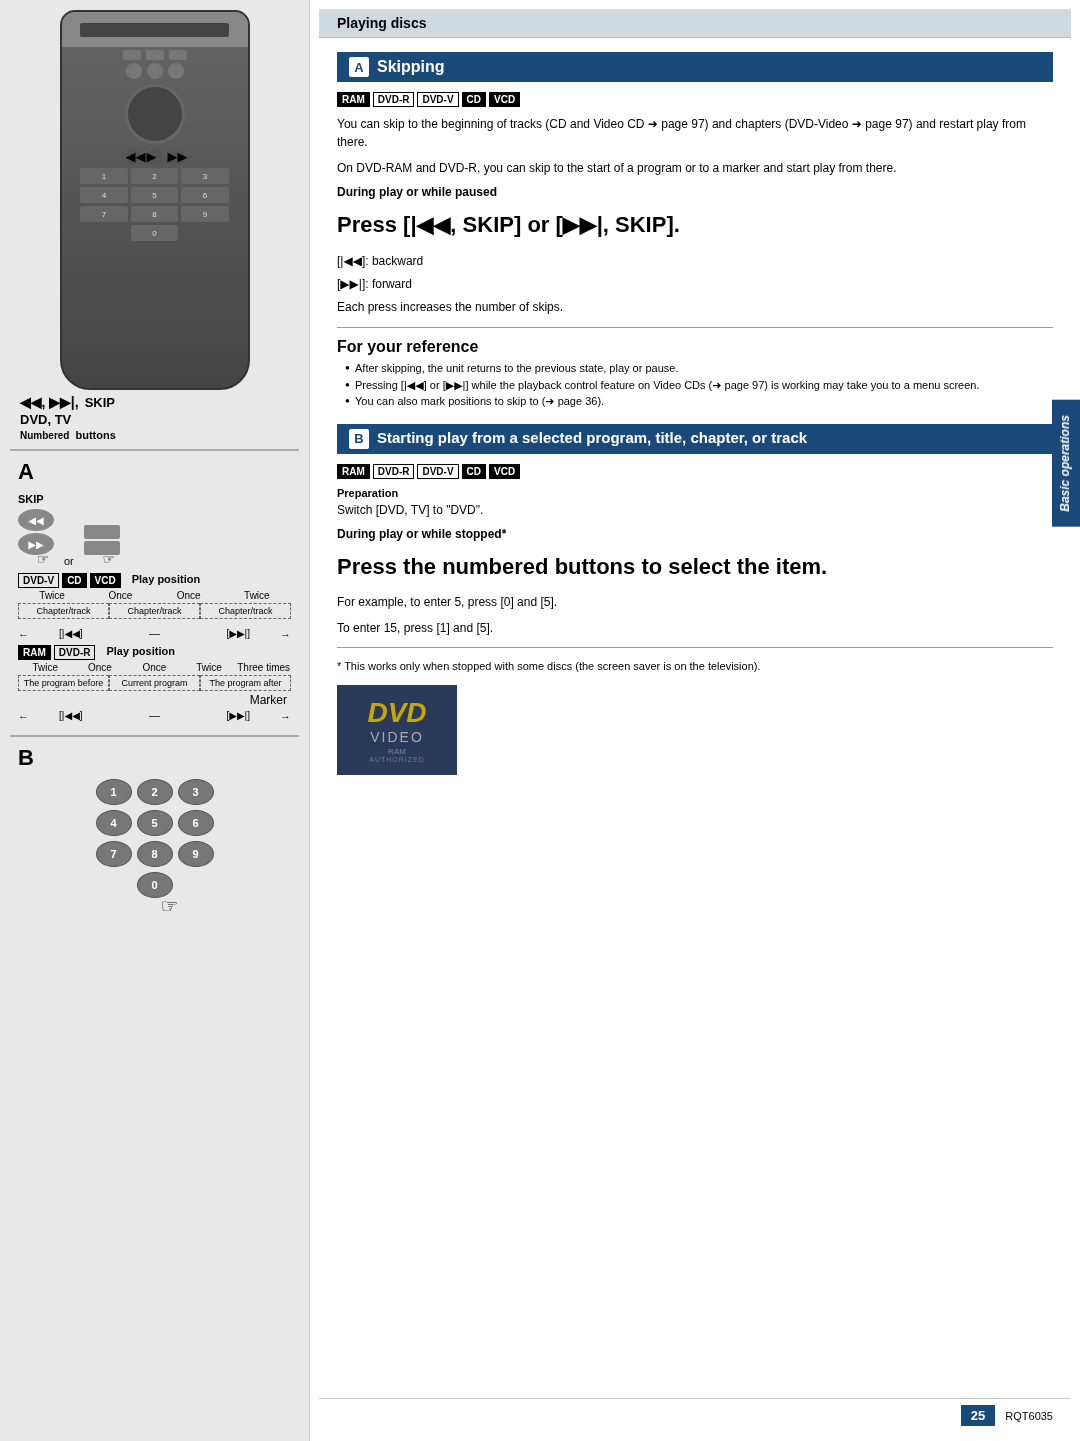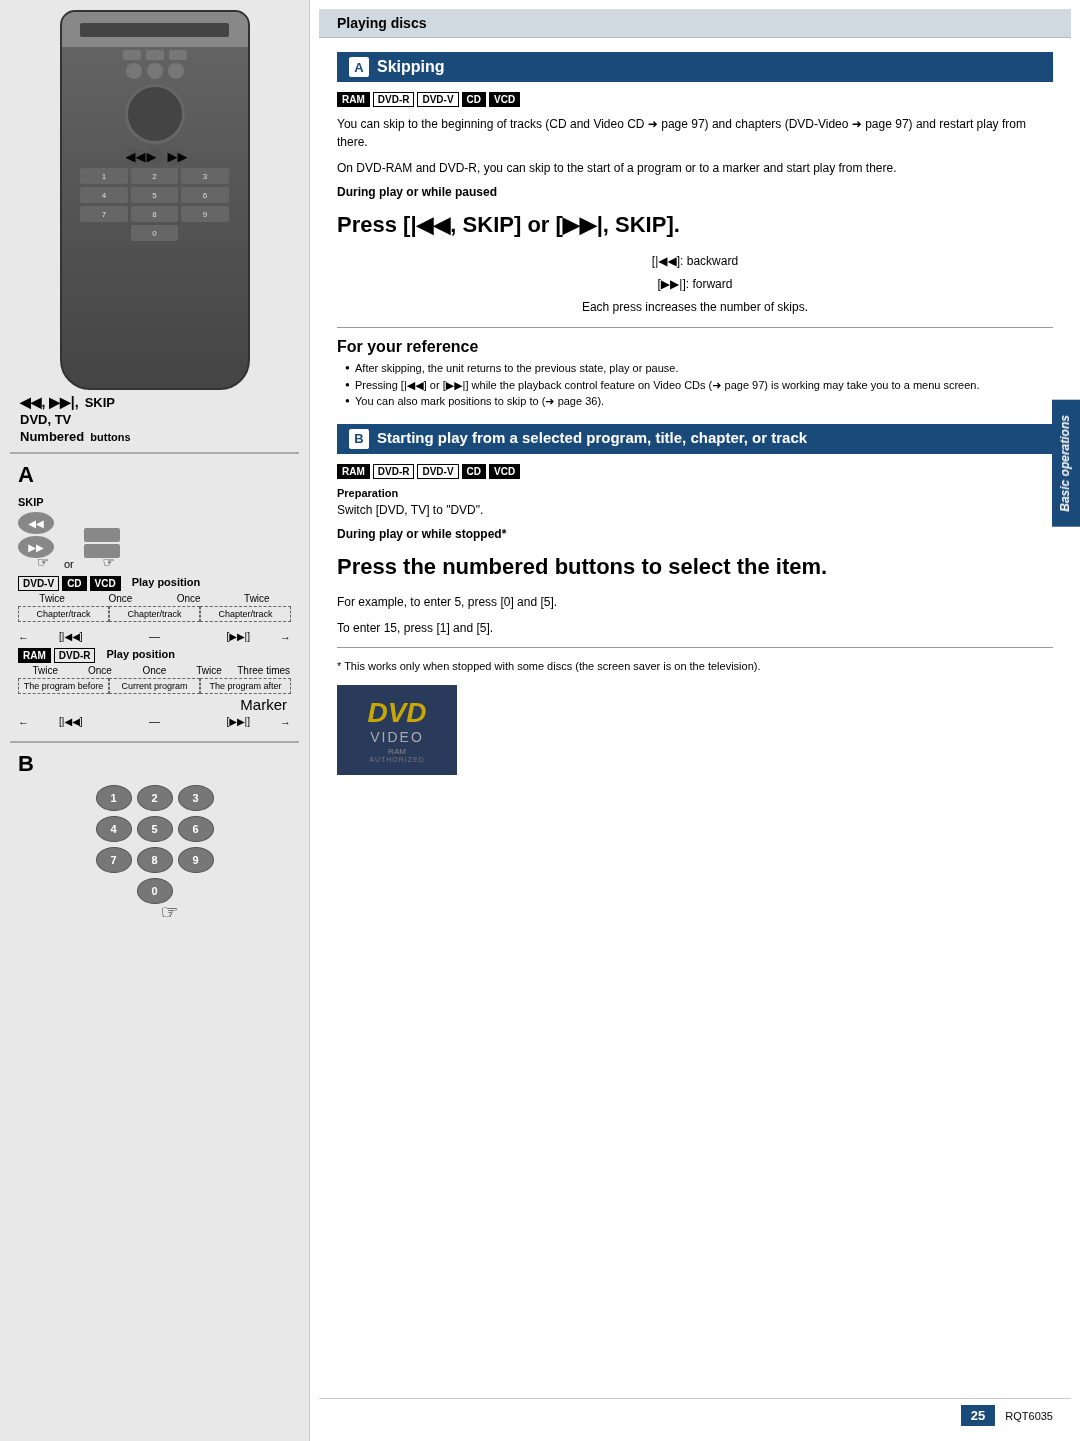--- a/index.html
+++ b/index.html
@@ -125,21 +125,20 @@
       font-size: 22px;
       font-weight: bold;
       margin: 12px 0;
       line-height: 1.3;
     }
 
     .instruction-detail {
       font-size: 12px;
       line-height: 1.6;
       margin-bottom: 4px;
-      text-align: center;
     }
 
     .hr-line {
       border: none;
       border-top: 1px solid #999;
       margin: 10px 0;
     }
 
     .ref-heading {
       font-size: 16px;
@@ -392,21 +391,21 @@
 
   <div style="width:100%;display:flex;flex-direction:column;margin-top:4px;padding-left:10px;">
     <div style="display:flex;align-items:center;gap:6px;margin-bottom:2px;">
       <span style="font-size:14px;font-weight:bold;">◀◀, ▶▶|,</span>
       <span style="font-size:13px;font-weight:bold;">SKIP</span>
     </div>
     <div style="display:flex;align-items:center;gap:6px;margin-bottom:2px;">
       <span style="font-size:13px;font-weight:bold;">DVD, TV</span>
     </div>
     <div style="display:flex;align-items:center;gap:6px;">
-      <span style="font-size:13px;font-weight:bold;">Numbered</span>
+      <span style="font-size:10px;font-weight:bold;">Numbered</span>
       <span style="font-size:11px;font-weight:bold;">buttons</span>
     </div>
   </div>
 
   <div style="width:100%;font-size:22px;font-weight:bold;padding-left:8px;margin-top:8px;border-top:2px solid #aaa;padding-top:8px;">A</div>
 
   <div class="diagram-area">
 
     <div style="font-size:11px;font-weight:bold;margin-bottom:4px;">SKIP</div>
     <div style="display:flex;align-items:flex-end;gap:10px;margin-bottom:6px;">
@@ -464,21 +463,21 @@
       <div style="flex:1;text-align:center;">Twice</div>
       <div style="flex:1;text-align:center;">Three times</div>
     </div>
 
     <div style="display:flex;width:100%;position:relative;margin-bottom:2px;">
       <div class="ch-box">The program before</div>
       <div class="ch-box">Current program</div>
       <div class="ch-box">The program after</div>
     </div>
 
-    <div style="font-size:15px;text-align:right;padding-right:4px;margin-bottom:2px;">Marker</div>
+    <div style="font-size:12px;text-align:right;padding-right:4px;margin-bottom:2px;">Marker</div>
 
     <div style="display:flex;align-items:center;width:100%;font-size:11px;margin:2px 0;">
       <span>←</span>
       <span style="flex:1;text-align:center;font-size:10px;">[|◀◀]</span>
       <span style="flex:1;text-align:center;">—</span>
       <span style="flex:1;text-align:center;font-size:10px;">[▶▶|]</span>
       <span>→</span>
     </div>
   </div>
 

